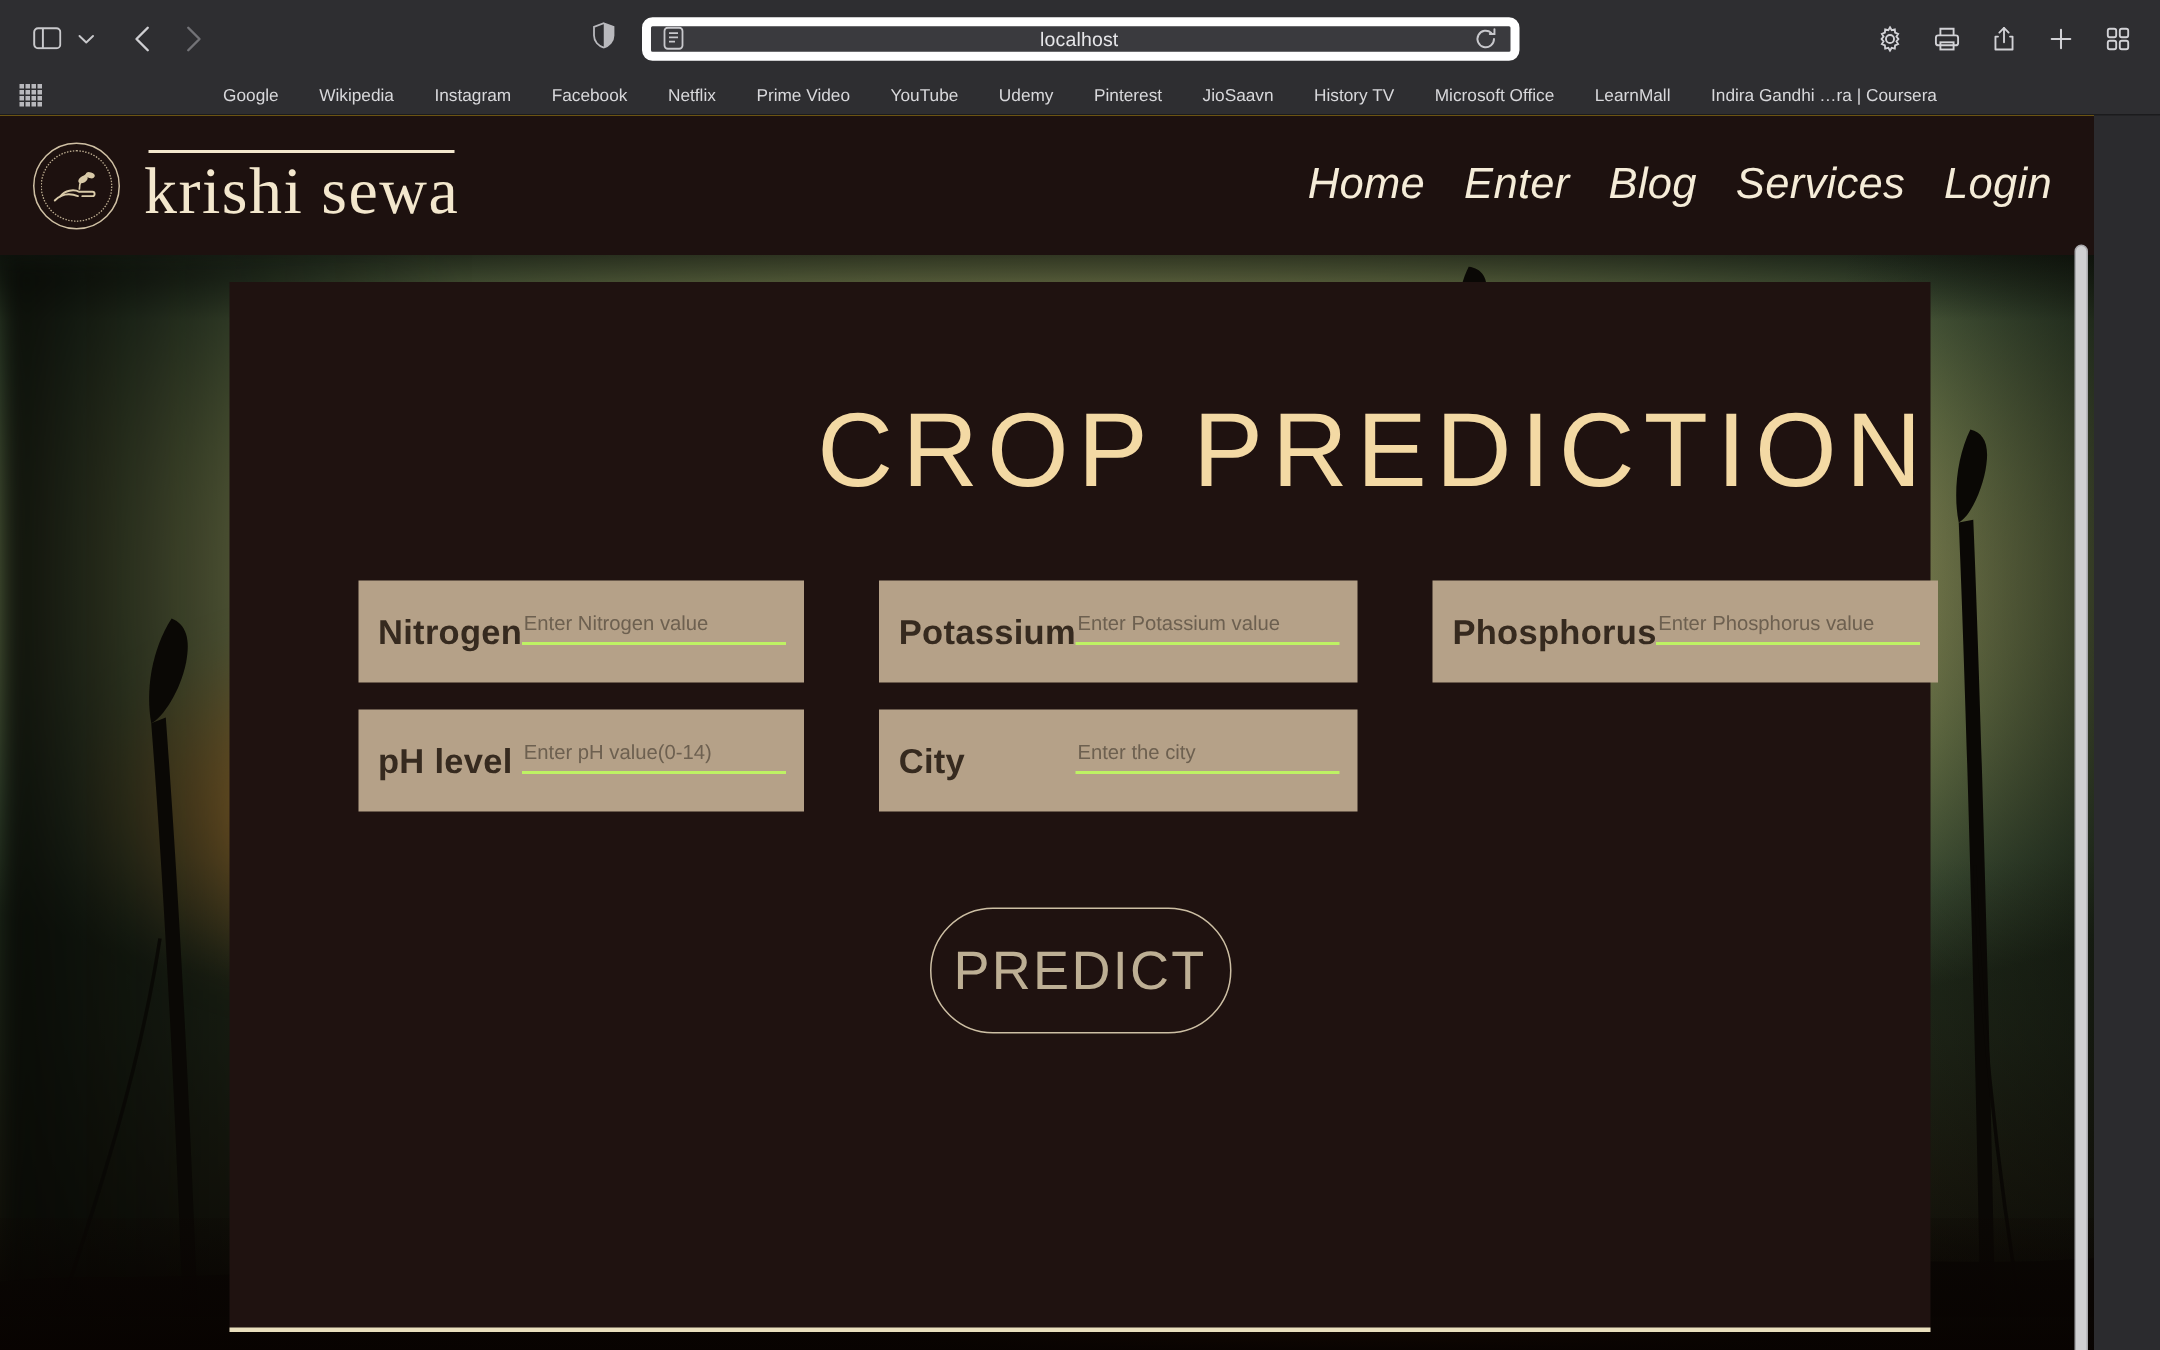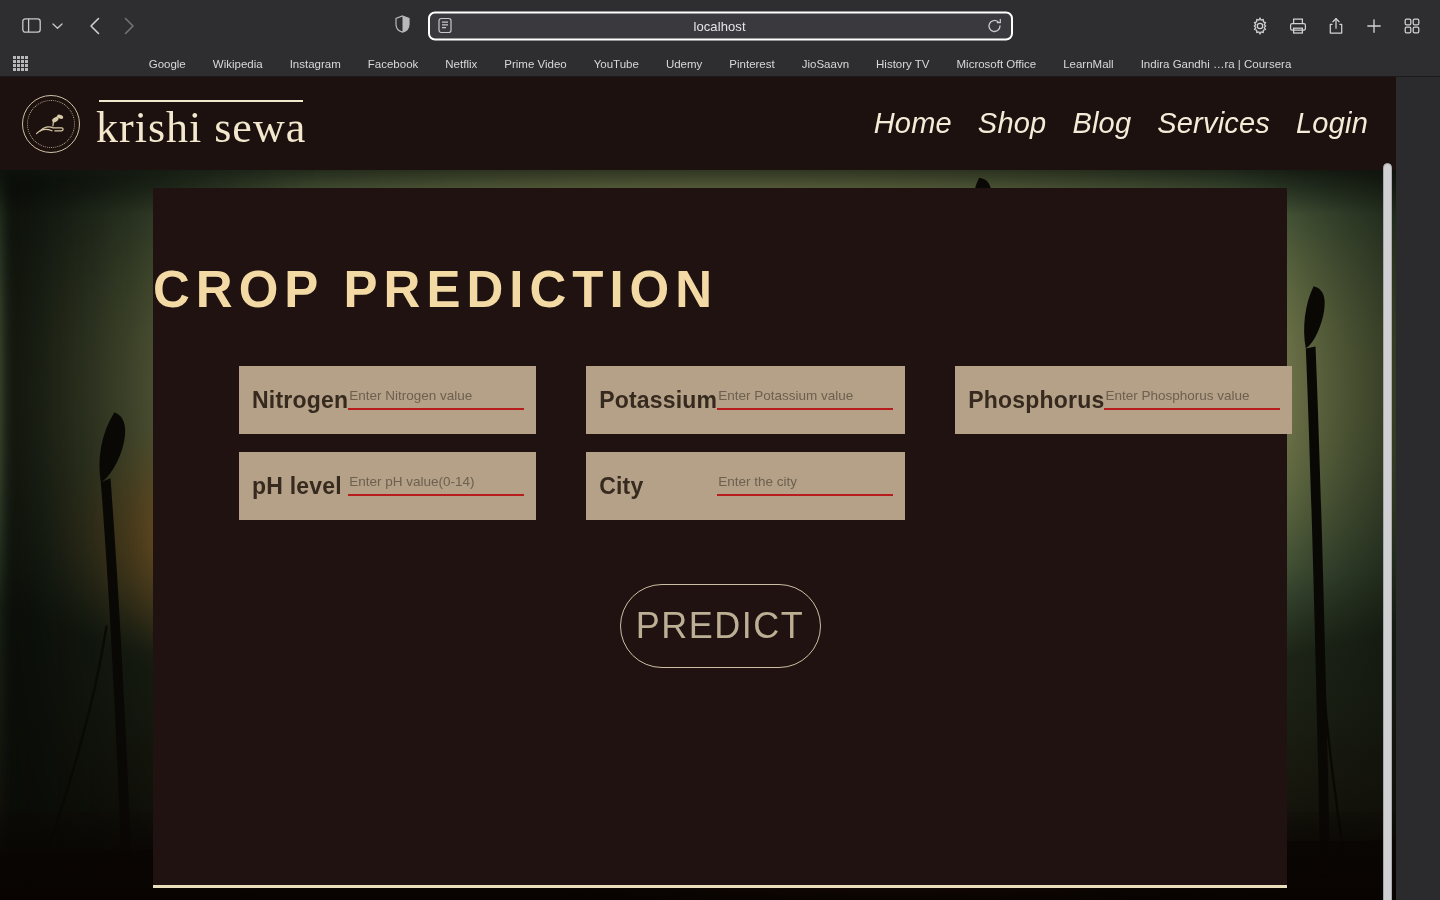--- a/index.html
+++ b/index.html
@@ -48,21 +48,21 @@
   .shield-icon-wrap {
     position: absolute; left: 395px; top: 50%;
     transform: translateY(-50%);
     color: #b9b9bd; pointer-events: auto;
   }
   .url-bar {
     position: absolute; left: 428px; top: 50%;
     transform: translateY(-50%);
     width: 585px; height: 29px;
     background: #3a3a3e;
-    border: 2px solid #ffffff;
+    border: 6px solid #ffffff;
     border-radius: 7px;
     display: flex; align-items: center;
     pointer-events: auto;
   }
   .url-reader-icon {
     margin-left: 8px;
     color: #c8c8cc;
     display: flex; align-items: center;
   }
   .url-text {
@@ -231,23 +231,23 @@
   .card {
     position: absolute;
     left: 153px; top: 18px;
     width: 1134px; height: 700px;
     background: #1f1210;
     border-bottom: 3px solid #e9dfbd;
     z-index: 3;
     padding-top: 40px;
   }
   .card-title {
-    text-align: left;
-    font-size: 51px;
-    font-weight: 700;
+    text-align: right;
+    font-size: 70px;
+    font-weight: 400;
     color: #f3d9a4;
     letter-spacing: 6px;
     line-height: 1.1;
     margin-top: 34px;
   }
   .card-sub {
     text-align: center;
     font-size: 26px;
     font-style: italic;
     color: #a39a8f;
@@ -279,21 +279,21 @@
   .field-input-wrap {
     margin-left: auto;
     width: 176px;
     position: relative;
     padding-bottom: 5px;
   }
   .field-input {
     width: 100%;
     background: transparent;
     border: none;
-    border-bottom: 2px solid #b91c1c;
+    border-bottom: 2px solid #bef264;
     outline: none;
     font-family: "Liberation Sans", sans-serif;
     font-size: 13.5px;
     color: #3a2e22;
     padding: 0 1px 5px 1px;
   }
   .field-input::placeholder { color: #6d6050; opacity: 1; }
 
   .predict-wrap {
     display: flex; justify-content: center;
@@ -472,21 +472,21 @@
           <path d="M14 39 C19 34 25 34 30 36" stroke="#d9caa8" stroke-width="1.3" stroke-linecap="round"></path>
           <path d="M31 31 C31 26 33 23 36 21" stroke="#d9caa8" stroke-width="1.2" stroke-linecap="round"></path>
           <ellipse cx="33.5" cy="24.5" rx="3.6" ry="2.2" transform="rotate(-32 33.5 24.5)" fill="#d9caa8"></ellipse>
           <ellipse cx="38.5" cy="21.5" rx="3.2" ry="2" transform="rotate(18 38.5 21.5)" fill="#d9caa8"></ellipse>
         </svg>
       </div>
       <div class="brand-word">krishi sewa</div>
     </div>
     <nav class="site-nav">
       <a class="nav-link" href="#">Home</a>
-      <a class="nav-link" href="#">Shop</a>
+      <a class="nav-link" href="#">Enter</a>
       <a class="nav-link" href="#">Blog</a>
       <a class="nav-link" href="#">Services</a>
       <a class="nav-link" href="#">Login</a>
     </nav>
   </div>
 
   <div class="hero">
 
     <div class="hero-bg">
       <div class="sky"></div>

